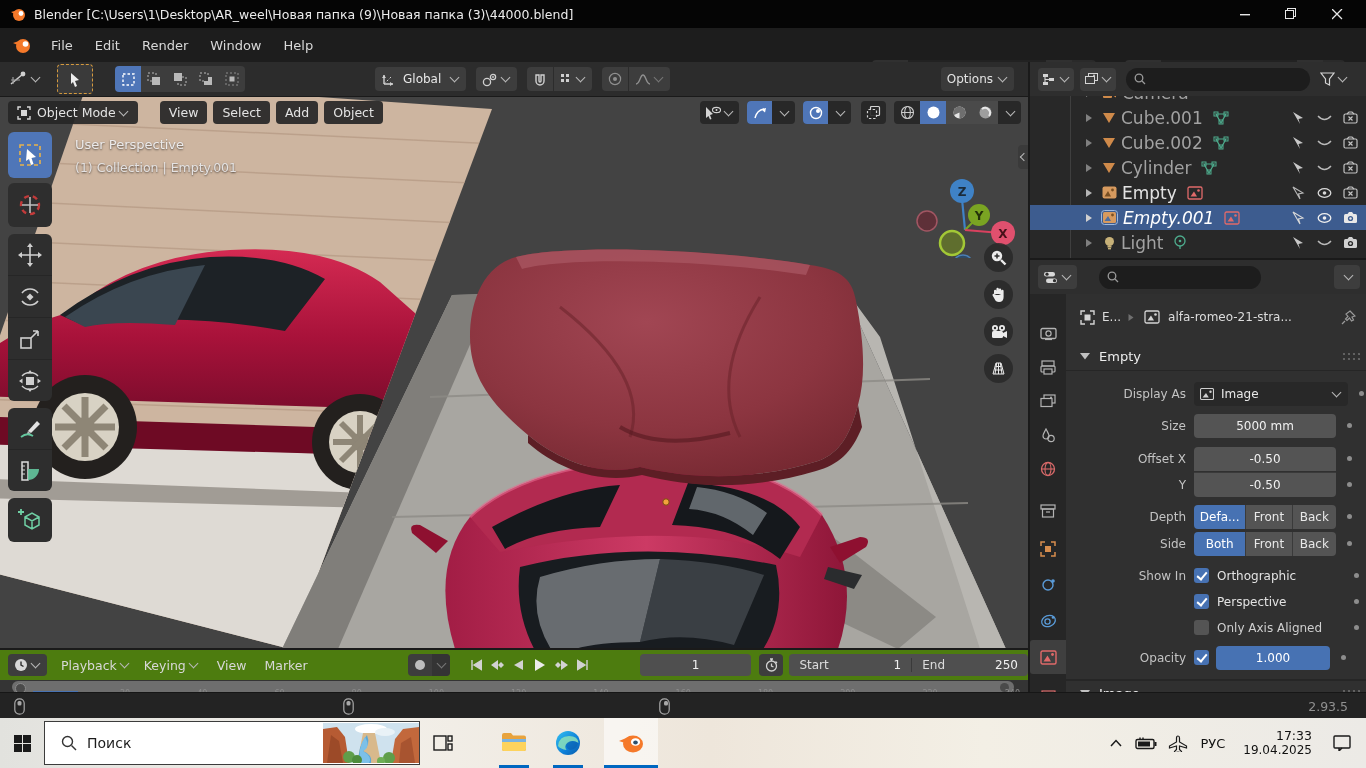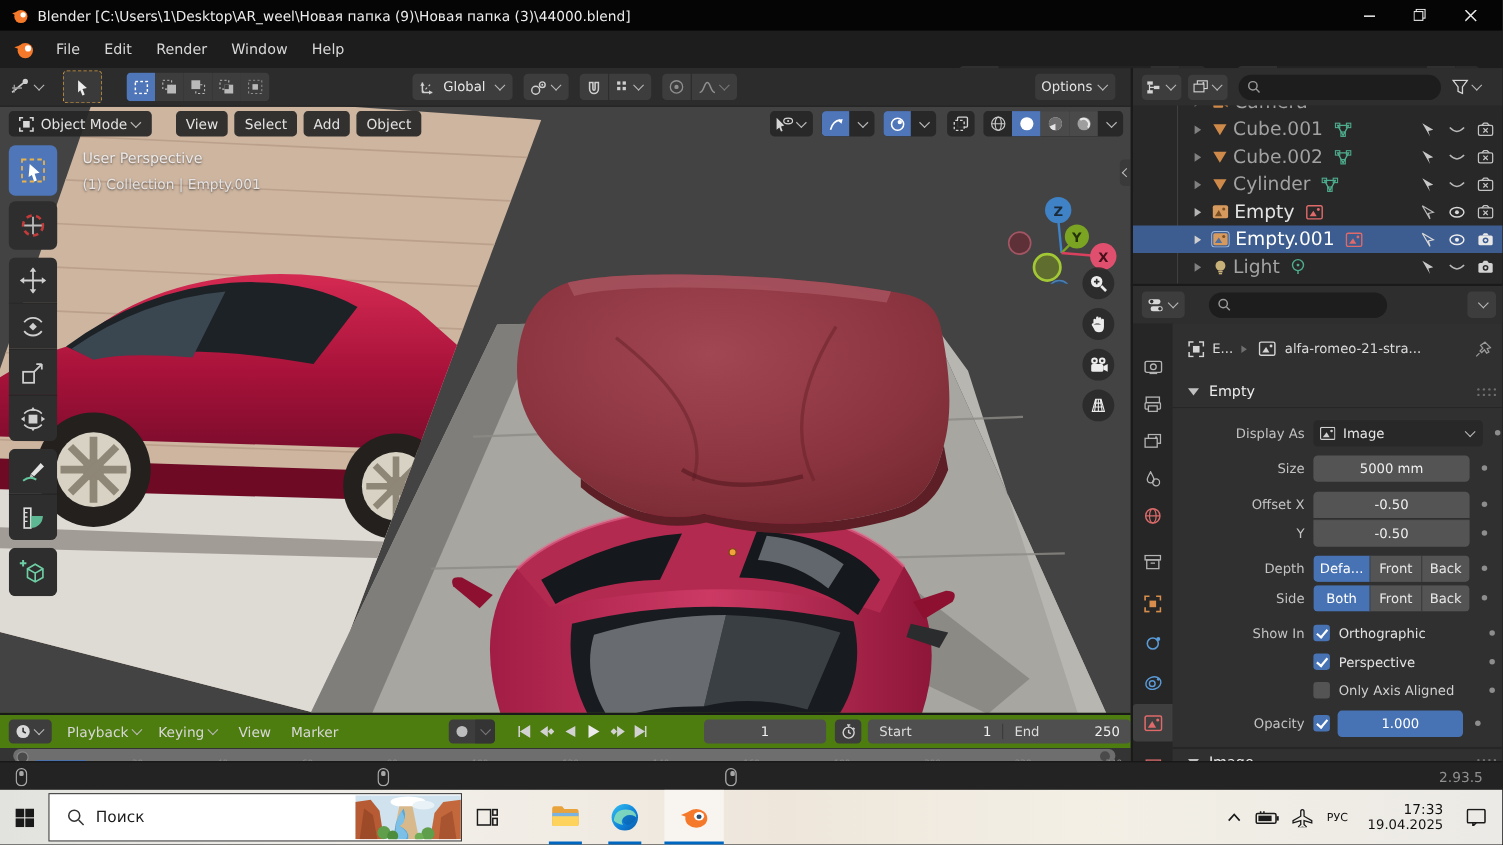--- a/index.html
+++ b/index.html
@@ -803,21 +803,21 @@
       <div class="olrow" style="top:109px;background:#3d5c8f;">
         <svg width="10" height="10" style="margin-left:54px;">
             <path d="M2 1 L8 5 L2 9 Z" fill="#cfcfcf"></path>
           </svg>
         <svg width="17" height="15" style="margin-left:7px;">
             <rect x="0.5" y="0.5" width="16" height="14" rx="3" fill="none" stroke="#9db8dd"></rect>
             <rect x="2" y="2" width="13" height="11" rx="1.5" fill="#d79a5e"></rect>
             <path d="M3.5 11 L7 6 L10 11 Z" fill="#4f6fa0"></path>
             <circle cx="11.5" cy="5" r="1.4" fill="#7a4f22"></circle>
           </svg>
-        <span class="olname" style="color:#ffffff;">Empty.001</span>
+        <span class="olname" style="color:#ffffff;font-style:italic;">Empty.001</span>
         <svg width="16" height="14" style="margin-left:10px;">
             <rect x="1" y="1" width="14" height="12" rx="1.5" fill="none" stroke="#e06a6a" stroke-width="1.3"></rect>
             <path d="M3.5 10.5 L7 5.5 L10 10.5 Z" fill="#e06a6a"></path>
             <circle cx="11.5" cy="4.5" r="1.3" fill="#e06a6a"></circle>
           </svg>
         <div style="flex:1"></div>
         <svg width="14" height="14" style="margin-right:12px;">
             <path d="M2 1 L12 7 L7.5 8 L9 13 Z" fill="none" stroke="#d8d8d8" stroke-width="1.1"></path>
           </svg>
         <svg width="15" height="12" style="margin-right:11px;">
@@ -1219,21 +1219,21 @@
           <rect x="19.5" y="5" width="2" height="4" fill="#1a1a1a"></rect>
           <rect x="3" y="4.5" width="12" height="5" fill="#1a1a1a"></rect>
           <path d="M5 2.5 V0.5 M8 2.5 V0.5" stroke="#1a1a1a" stroke-width="1.4"></path>
         </svg>
       </div>
     <div class="row" style="width:32px;justify-content:center;">
         <svg width="20" height="17">
           <path d="M10 1 q1.5 0 1.5 2 v4 l7 4 v2 l-7 -2 v3.5 l2 2 v1.5 l-3.5 -1 l-3.5 1 V16.5 l2 -2 V11 l-7 2 V11 l7 -4 V3 q0 -2 1.5 -2 Z" fill="none" stroke="#1a1a1a" stroke-width="1.2"></path>
         </svg>
       </div>
-    <span style="margin:0 8px 0 6px;color:#111;font-size:10px;">РУС</span>
+    <span style="margin:0 8px 0 6px;color:#111;font-size:13px;">РУС</span>
     <div style="text-align:right;margin:0 10px;line-height:1.25;">
       <div style="color:#111;font-size:12.5px;">17:33</div>
       <div style="color:#111;font-size:12px;">19.04.2025</div>
     </div>
     <div class="row" style="width:40px;justify-content:center;margin-right:4px;">
         <svg width="18" height="16">
           <rect x="1" y="1" width="16" height="12" rx="1" fill="none" stroke="#1a1a1a" stroke-width="1.4"></rect>
           <path d="M9 13 l-3 3 v-3" fill="none" stroke="#1a1a1a" stroke-width="1.4"></path>
         </svg>
       </div>

